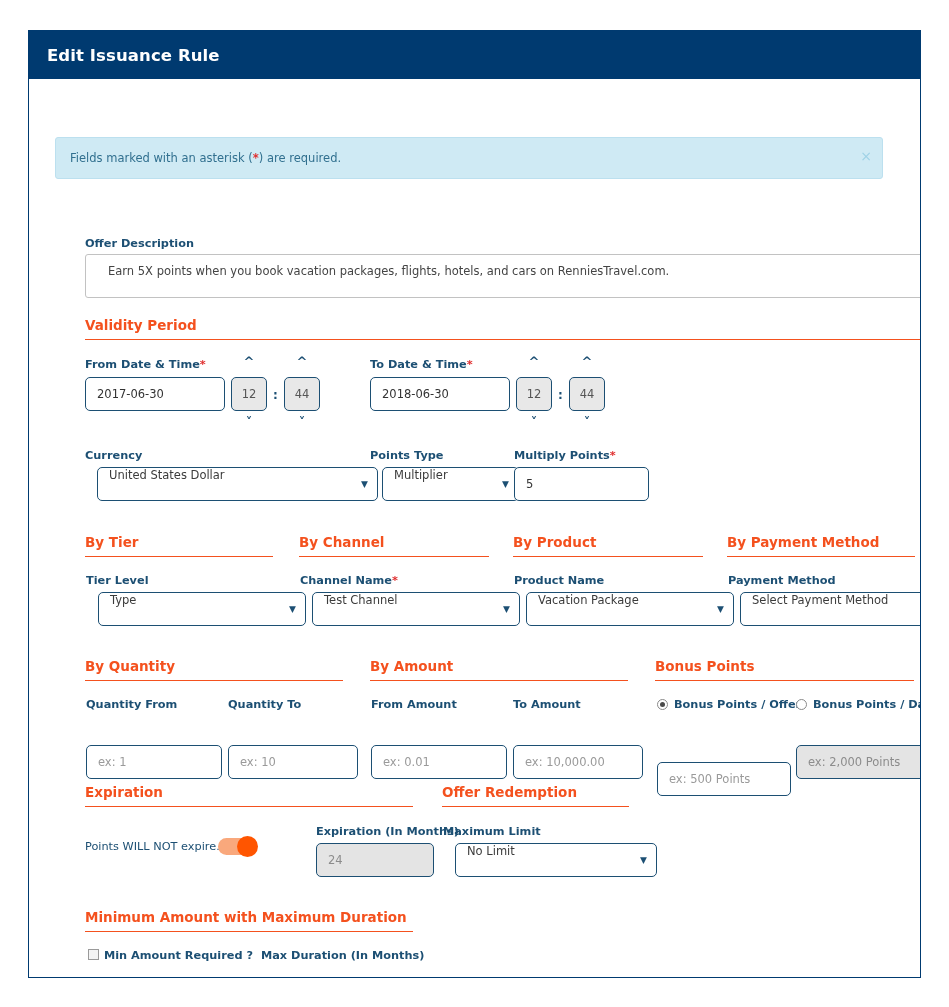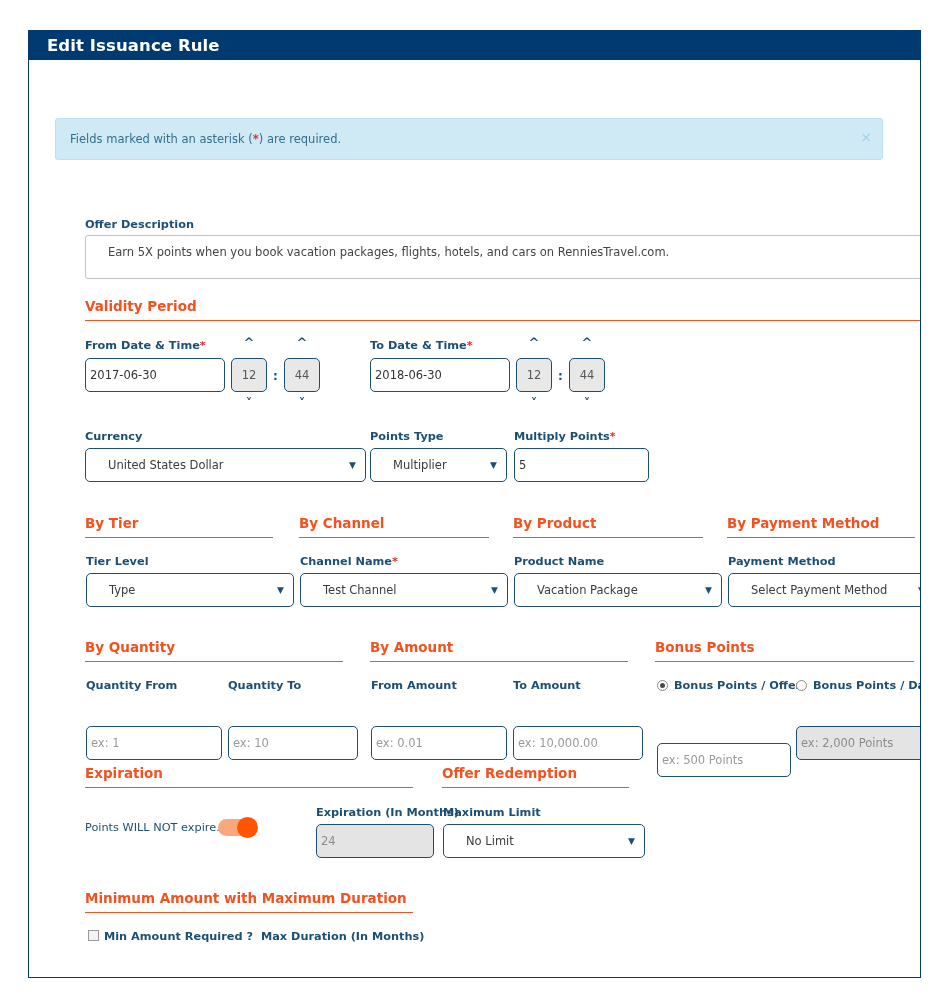--- a/index.html
+++ b/index.html
@@ -14,21 +14,21 @@
     position: absolute;
     left: 28px; top: 30px;
     width: 893px; height: 948px;
     background: #ffffff;
     border: 1px solid #003a70;
     overflow: hidden;
   }
 
   
   #panel-header {
-    height: 29px;
+    height: 48px;
     background: #003a70;
     display: flex;
     align-items: center;
     padding: 0 18px;
     text-align: center;
   }
   #panel-header .title {
     color: #ffffff;
     font-size: 16.5px;
     font-weight: bold;
@@ -88,21 +88,21 @@
   }
 
   
   .inp {
     position: absolute;
     border: 1px solid #1c4f73;
     border-radius: 5px;
     background: #ffffff;
     font-size: 11.5px;
     color: #333333;
-    padding: 0 4px;
+    padding: 0 11px;
     display: flex;
     align-items: center;
     height: 34px;
     font-family: "DejaVu Sans", "Liberation Sans", sans-serif;
   }
   .inp.ph { color: #9a9a9a; margin-top: 28px; }
   .inp.disabled { background: #e4e4e4; color: #8c8c8c; }
 
   textarea.area {
     position: absolute;
@@ -118,25 +118,25 @@
   }
 
   
   .sel {
     position: absolute;
     border: 1px solid #1c4f73;
     border-radius: 5px;
     background: #ffffff;
     height: 34px;
     display: flex;
-    align-items: center;
-    padding: 0 22px;
+    padding: 0 11px;
     font-size: 11.5px;
     color: #3b3b3b;
     cursor: pointer;
+    margin-left: 12px;
   }
   .sel .caret {
     position: absolute;
     right: 9px; top: 50%;
     transform: translateY(-50%);
     font-size: 9px;
     color: #1c4f73;
   }
 
   

